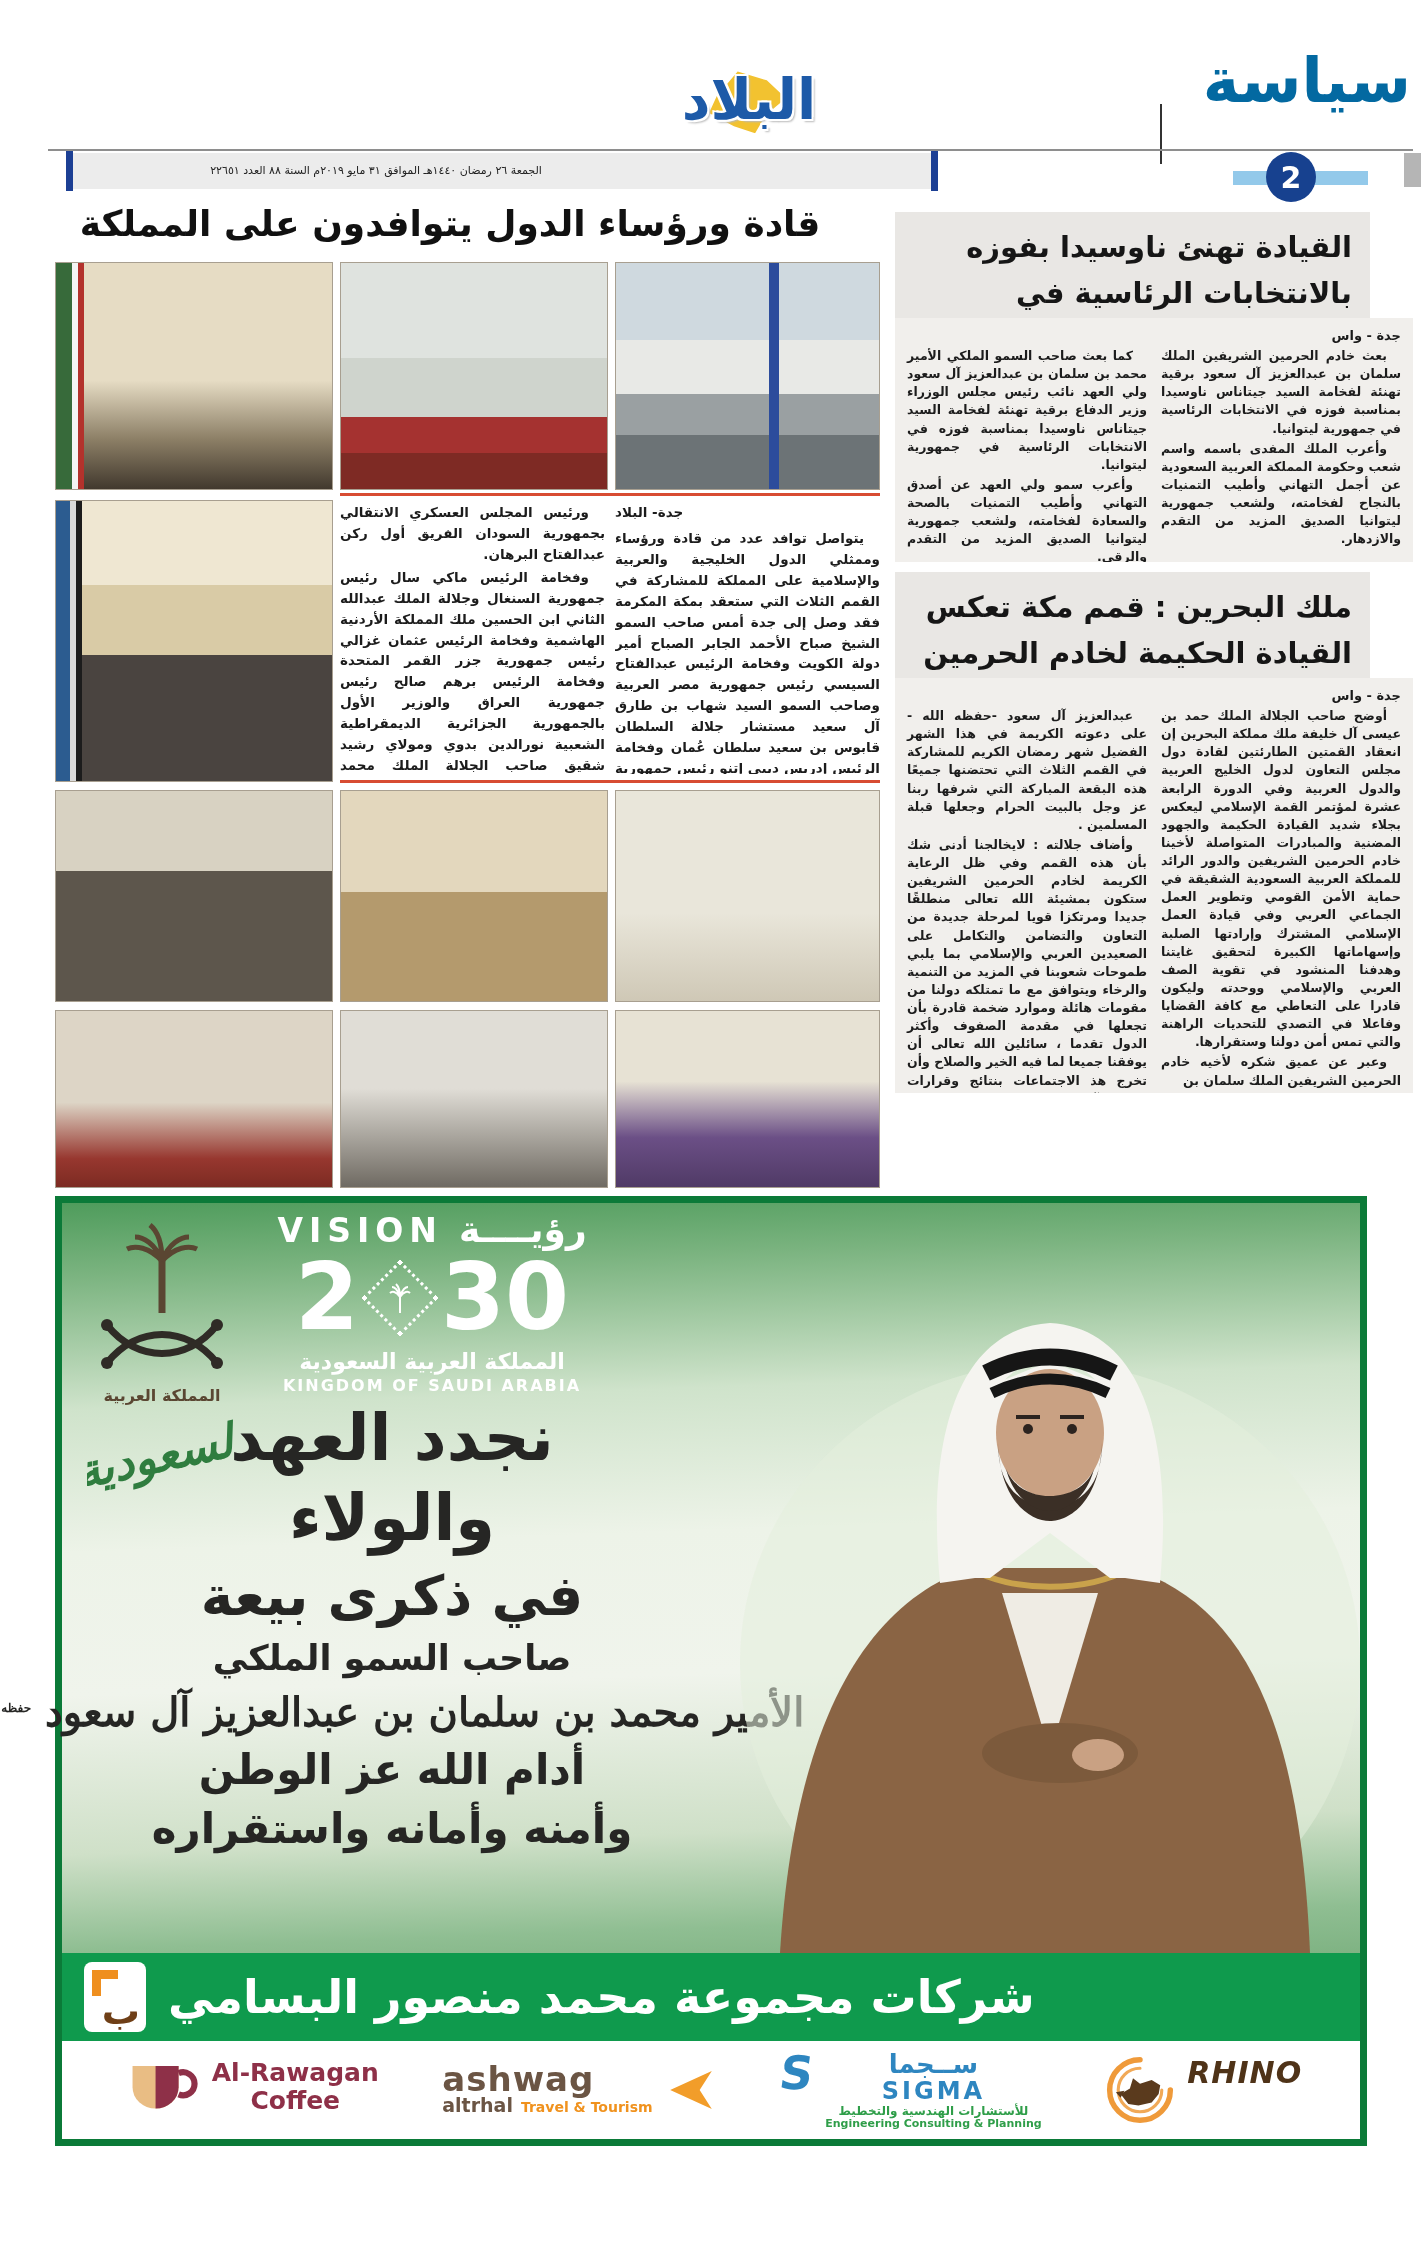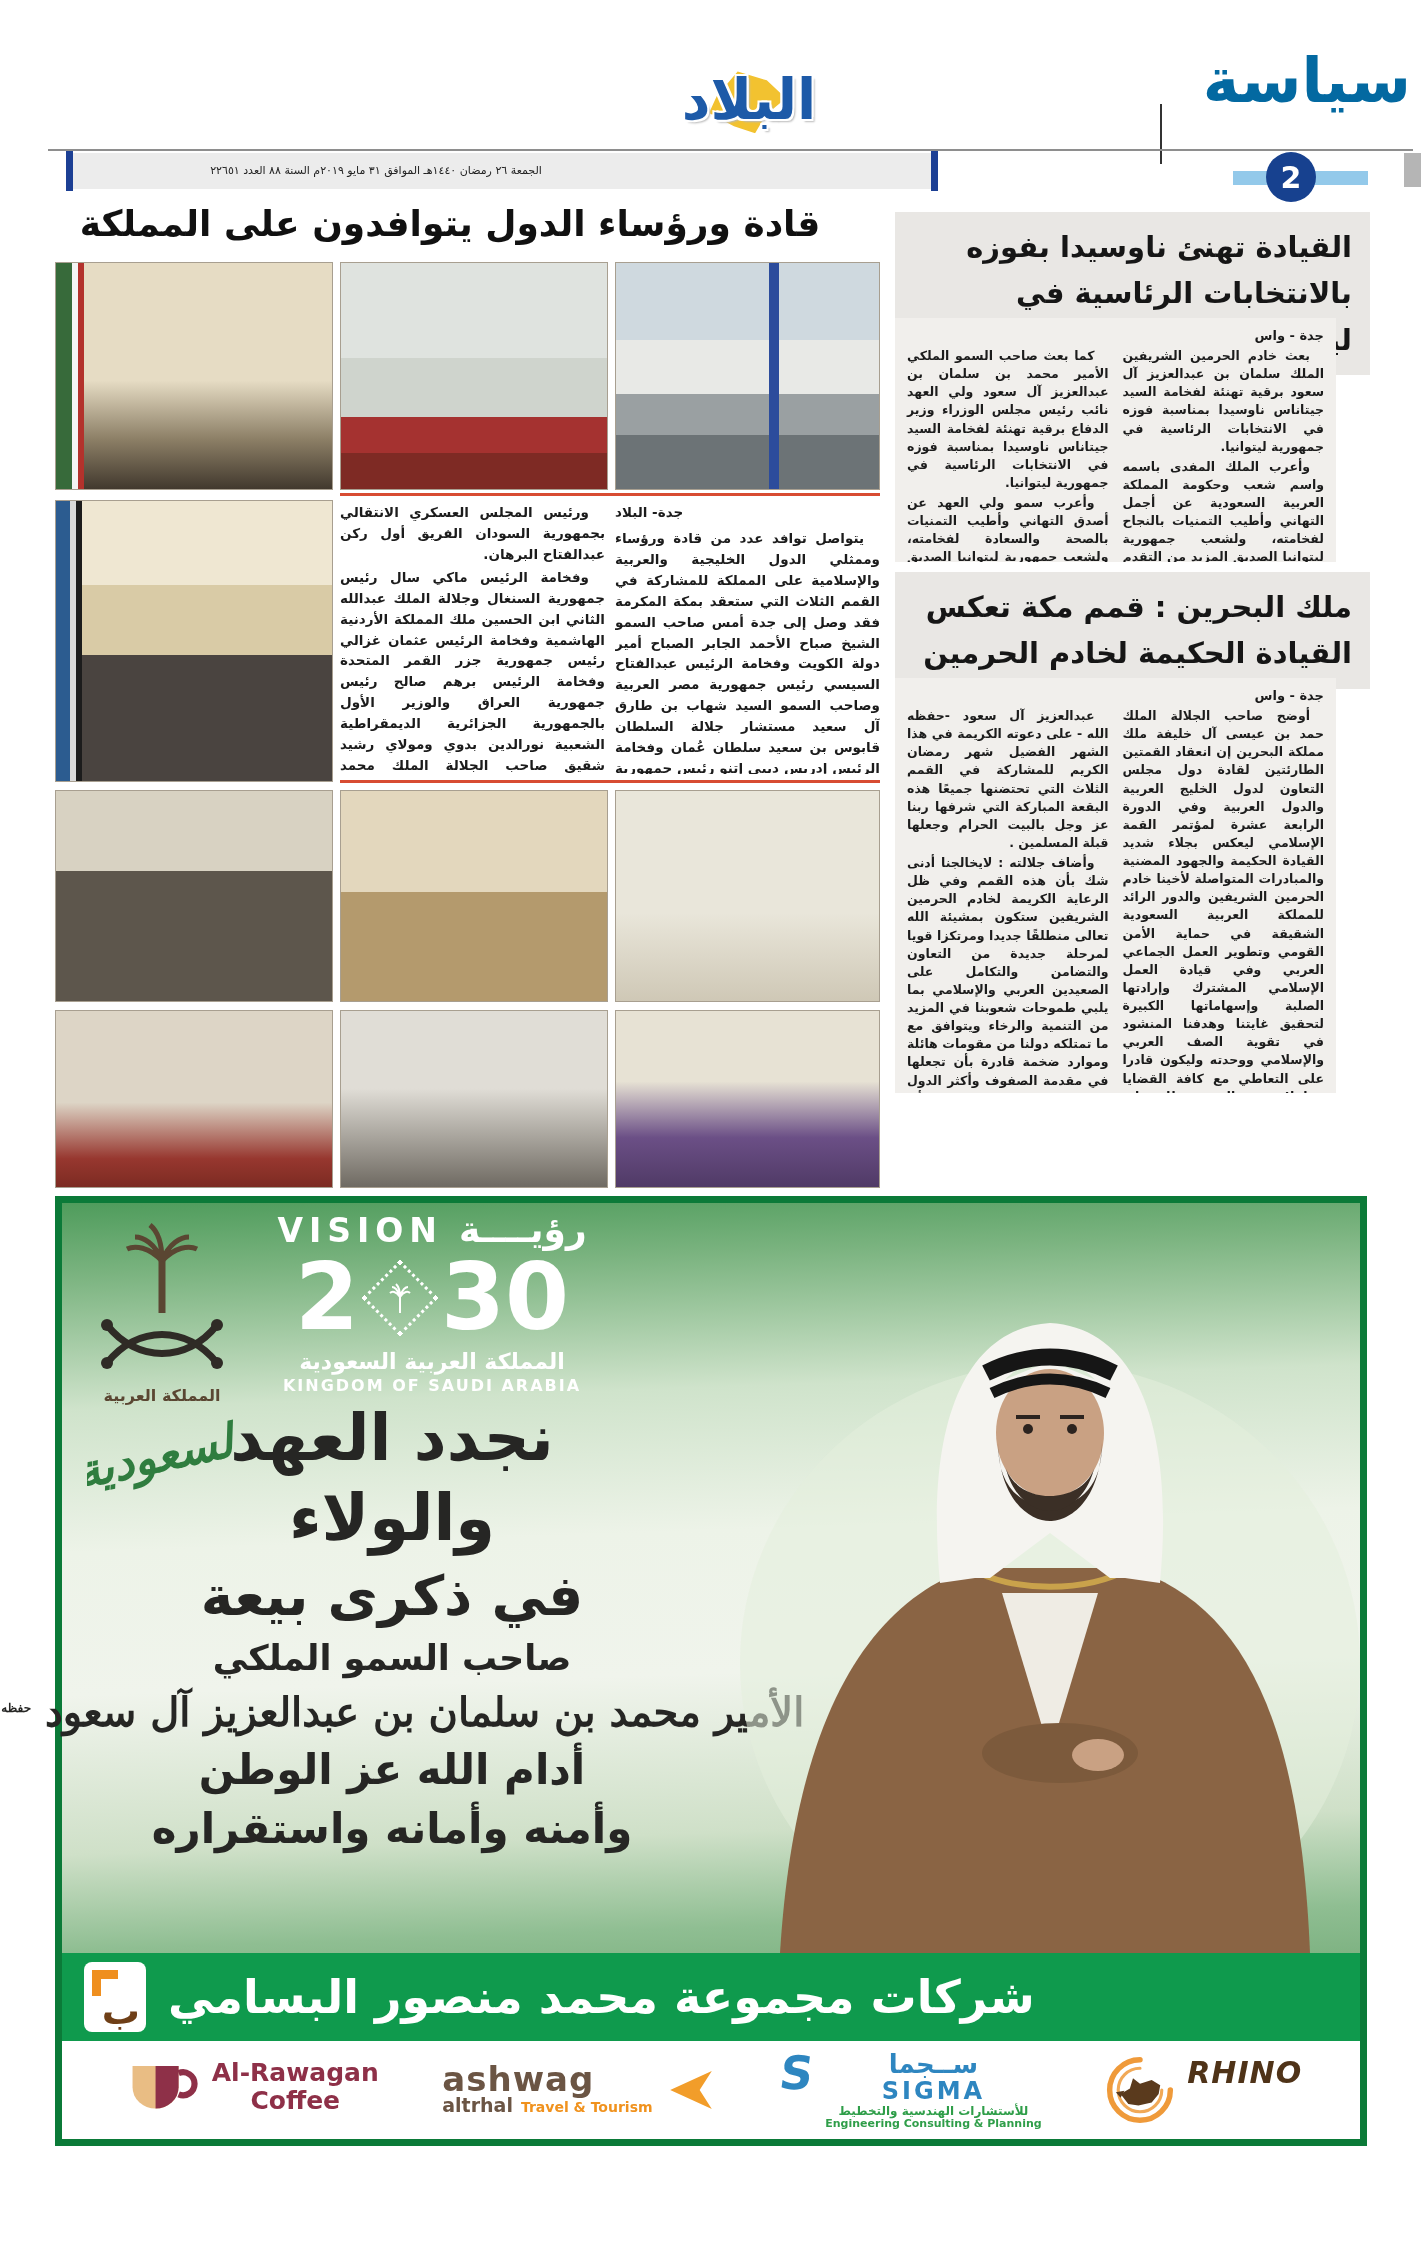--- a/index.html
+++ b/index.html
@@ -47,21 +47,21 @@
   .p10{background:linear-gradient(180deg,#e7e2d4 0 40%,#6b4f86 72%,#503a66 100%)}
   .rule-red{position:absolute;left:340px;width:540px;border-top:3px solid #d84c32}
   .news-col{position:absolute;direction:rtl;text-align:justify;font-size:13.5px;line-height:1.55;
      font-weight:600;color:#1c1c1c;overflow:hidden}
   .news-col .dl{font-weight:800;margin-bottom:5px;text-align:left}
   .news-col p{text-indent:16px;margin-bottom:2px}
 
   
   .rc-head{position:absolute;left:895px;width:475px;background:#e9e7e4;direction:rtl;text-align:right;
      padding:12px 18px;font-size:29px;font-weight:800;line-height:1.6;color:#161616}
-  .rc-body{position:absolute;left:895px;width:441px;background:#f1efec;padding:10px 12px;overflow:hidden}
+  .rc-body{position:absolute;left:895px;width:518px;background:#f1efec;padding:10px 12px;overflow:hidden}
   .rc-body .dl{direction:rtl;text-align:right;font-weight:800;font-size:13px;margin-bottom:4px}
   .cols{display:flex;direction:rtl;gap:14px}
   .cols .c{flex:1;direction:rtl;text-align:justify;font-size:12.5px;line-height:1.45;font-weight:600;color:#1c1c1c}
   .cols .c p{text-indent:14px;margin-bottom:2px}
 
   
   .ad-frame{position:absolute;left:55px;top:1196px;width:1312px;height:950px;border:7px solid #0b7a38;
      display:flex;flex-direction:column;background:#fff}
   .ad-main{position:relative;height:750px;
      background:linear-gradient(178deg,#4f9c5c 0%,#7ab37f 9%,#cfe3cb 26%,#edf3e8 44%,#f0f4ec 62%,#cfe0c8 82%,#8fbe92 94%,#7fb383 100%)}

